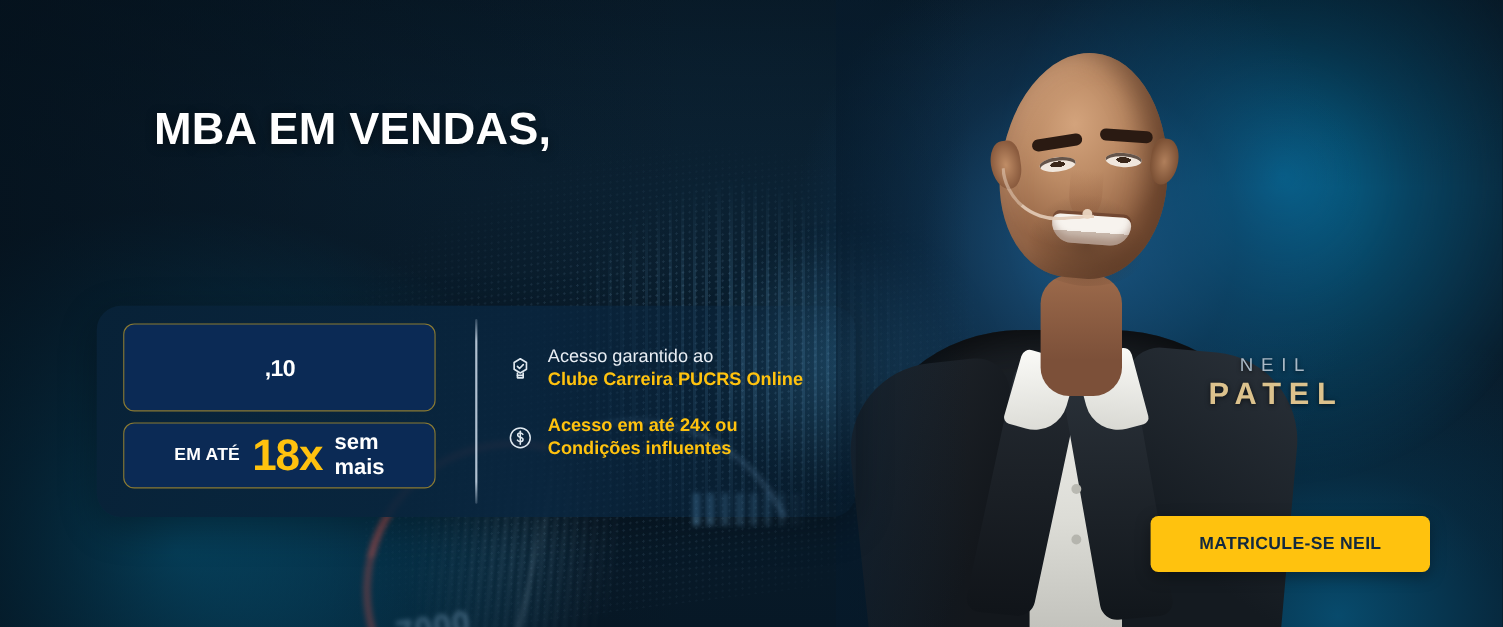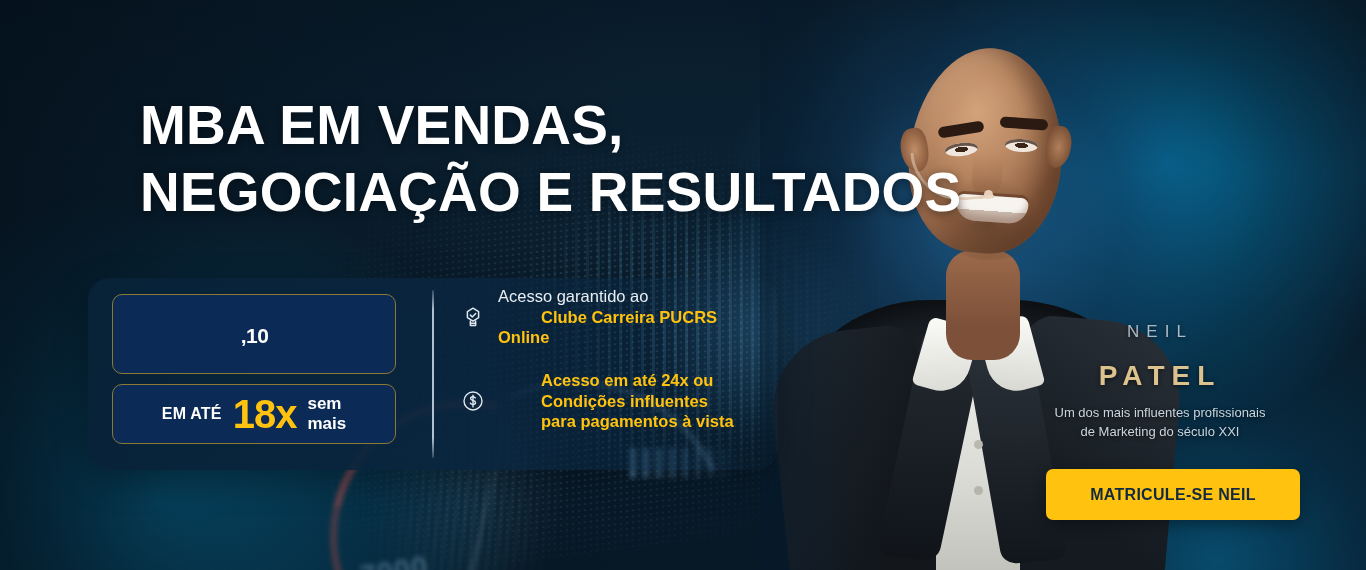--- a/index.html
+++ b/index.html
@@ -222,21 +222,21 @@
     background:rgba(235,215,195,.95);
   }
   .p-shade{
     position:absolute;inset:0;
     background:linear-gradient(90deg, rgba(6,26,44,.55) 0%, rgba(6,26,44,0) 28%);
   }
 
   
   .headline{
     position:absolute;left:140px;top:92px;width:640px;
-    color:#ffffff;font-weight:700;font-size:55px;line-height:1.22;
+    color:#ffffff;font-weight:700;font-size:41px;line-height:1.22;
     letter-spacing:.2px;
     text-shadow:0 2px 10px rgba(0,0,0,.45);
   }
   .headline div{white-space:nowrap;}
 
   
   .offer-card{
     position:absolute;left:88px;top:278px;width:690px;height:192px;
     border-radius:22px;
     background:linear-gradient(90deg, rgba(8,34,56,.94) 0%, rgba(9,37,62,.90) 58%, rgba(9,37,62,.22) 92%, rgba(9,37,62,0) 100%);
@@ -256,49 +256,49 @@
     font-size:21px;font-weight:700;margin-left:1px;margin-top:2px;
   }
   .installment-box{
     position:absolute;left:24px;top:106px;width:282px;height:58px;
     border:1px solid #8a7a33;border-radius:10px;
     background:#0b2a55;
     display:flex;align-items:center;justify-content:center;gap:11px;
   }
   .inst-pre{color:#fff;font-weight:700;font-size:16px;letter-spacing:.2px;text-align:right;}
   .inst-big{color:#ffc20e;font-weight:700;font-size:40px;line-height:1;letter-spacing:-1px;}
-  .inst-post{color:#fff;font-weight:700;font-size:17px;line-height:1.15;}
+  .inst-post{color:#fff;font-weight:700;font-size:20px;line-height:1.15;}
 
   .divider{
     position:absolute;left:344px;top:12px;width:2px;height:168px;
     background:linear-gradient(180deg, rgba(206,220,235,.2), rgba(206,220,235,.85) 12%, rgba(206,220,235,.85) 88%, rgba(206,220,235,.2));
     border-radius:2px;
   }
 
   .benefits{
-    position:absolute;left:372px;top:8px;width:300px;
+    position:absolute;left:372px;top:36px;width:300px;
   }
   .benefit{display:flex;align-items:center;gap:12px;margin-bottom:22px;}
   .b-icon{flex:0 0 26px;width:26px;height:26px;display:flex;align-items:center;justify-content:center;}
   .b-icon svg{width:24px;height:24px;}
   .b-text{font-size:16.5px;line-height:1.25;}
   .b-line-white{color:#e9eef4;font-weight:400;}
-  .b-line-gold{color:#ffc20e;font-weight:700;margin-left:43px;}
+  .b-line-gold{color:#ffc20e;font-weight:700;}
 
   
   .np{
     position:absolute;left:1020px;top:322px;width:280px;text-align:center;
   }
   .np-first{
     color:#aab9c6;font-size:17px;letter-spacing:7px;font-weight:400;
     text-shadow:0 1px 4px rgba(0,0,0,.6);
   }
   .np-last{
     color:#dcc28d;font-size:28px;letter-spacing:7px;font-weight:700;
-    margin-top:18px;text-shadow:0 1px 5px rgba(0,0,0,.6);
+    margin-top:0;text-shadow:0 1px 5px rgba(0,0,0,.6);
   }
   .np-tag{
     color:#c9d4dd;font-size:13px;line-height:1.45;margin-top:12px;font-weight:400;
     text-shadow:0 1px 4px rgba(0,0,0,.6);
   }
 
   
   .cta{
     position:absolute;left:1046px;top:469px;width:254px;height:51px;
     background:#ffc20e;border:none;border-radius:7px;cursor:pointer;
@@ -353,21 +353,20 @@
     <div class="p-eyeR"></div>
     <div class="p-nose"></div>
     <div class="p-mouth"></div>
     <div class="p-mic-boom"></div>
     <div class="p-mic-tip"></div>
     <div class="p-shade"></div>
   </div>
 
   <div class="headline">
     <div>MBA EM VENDAS,</div>
-    <div>NEGOCIAÇÃO E RESULTADOS</div>
   </div>
 
   <div class="offer-card">
 
     <div class="price-box">
       <div class="price-text">
         <span class="price-cents">,10</span>
       </div>
     </div>
 
@@ -403,31 +402,26 @@
         <span class="b-icon">
           <svg viewBox="0 0 24 24" fill="none" stroke="#dfe8ef" stroke-width="1.4" stroke-linecap="round" stroke-linejoin="round">
             <circle cx="12" cy="12" r="9"></circle>
             <path d="M14.3 8.9c-.5-.8-1.4-1.2-2.4-1.2-1.3 0-2.3.7-2.3 1.8 0 2.6 4.9 1.3 4.9 4 0 1.2-1.1 1.9-2.5 1.9-1.1 0-2.1-.4-2.6-1.3"></path>
             <path d="M12 6.1v11.8"></path>
           </svg>
         </span>
         <span class="b-text">
           <span class="b-line-gold">Acesso em até 24x ou</span><br>
           <span class="b-line-gold">Condições influentes</span><br>
-          <span class="b-line-gold">para pagamentos à vista</span>
         </span>
       </div>
 
     </div>
   </div>
 
   <div class="np">
     <div class="np-first">NEIL</div>
     <div class="np-last">PATEL</div>
-    <div class="np-tag">
-      <span>Um dos mais influentes profissionais</span><br>
-      <span>de Marketing do século XXI</span>
-    </div>
   </div>
 
   <button class="cta">MATRICULE-SE NEIL</button>
 
 </div>
 
 </body></html>

